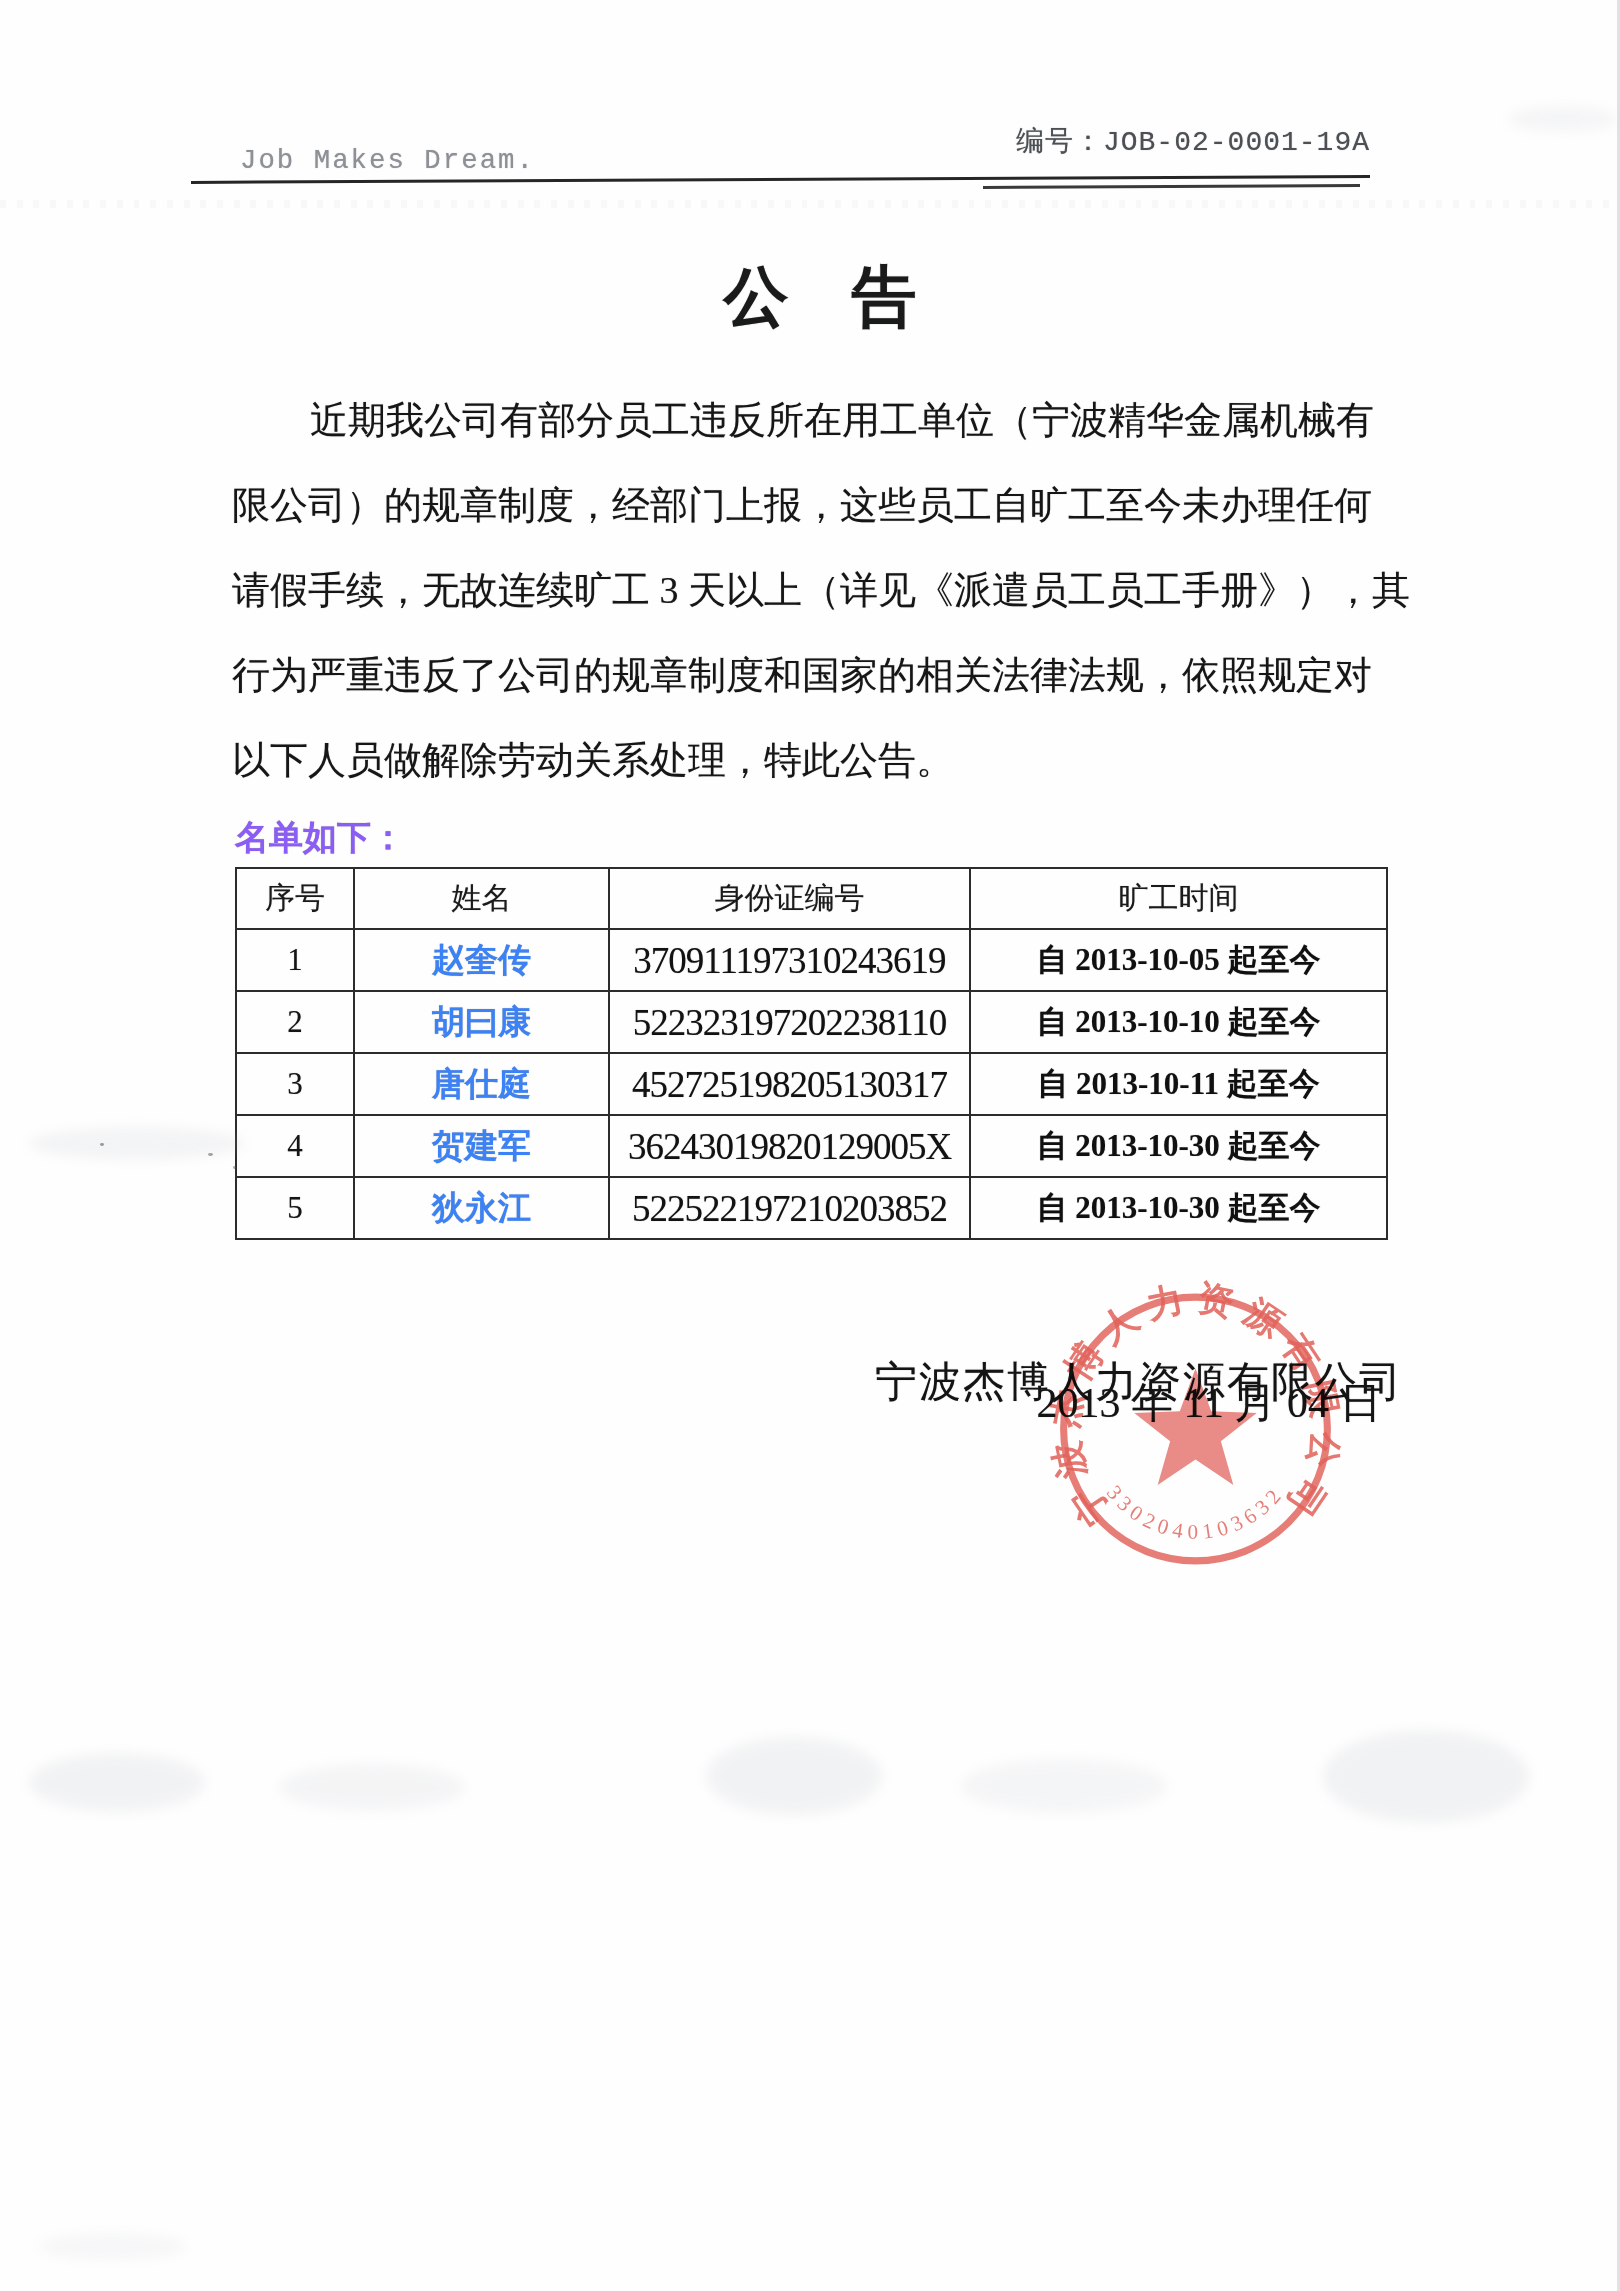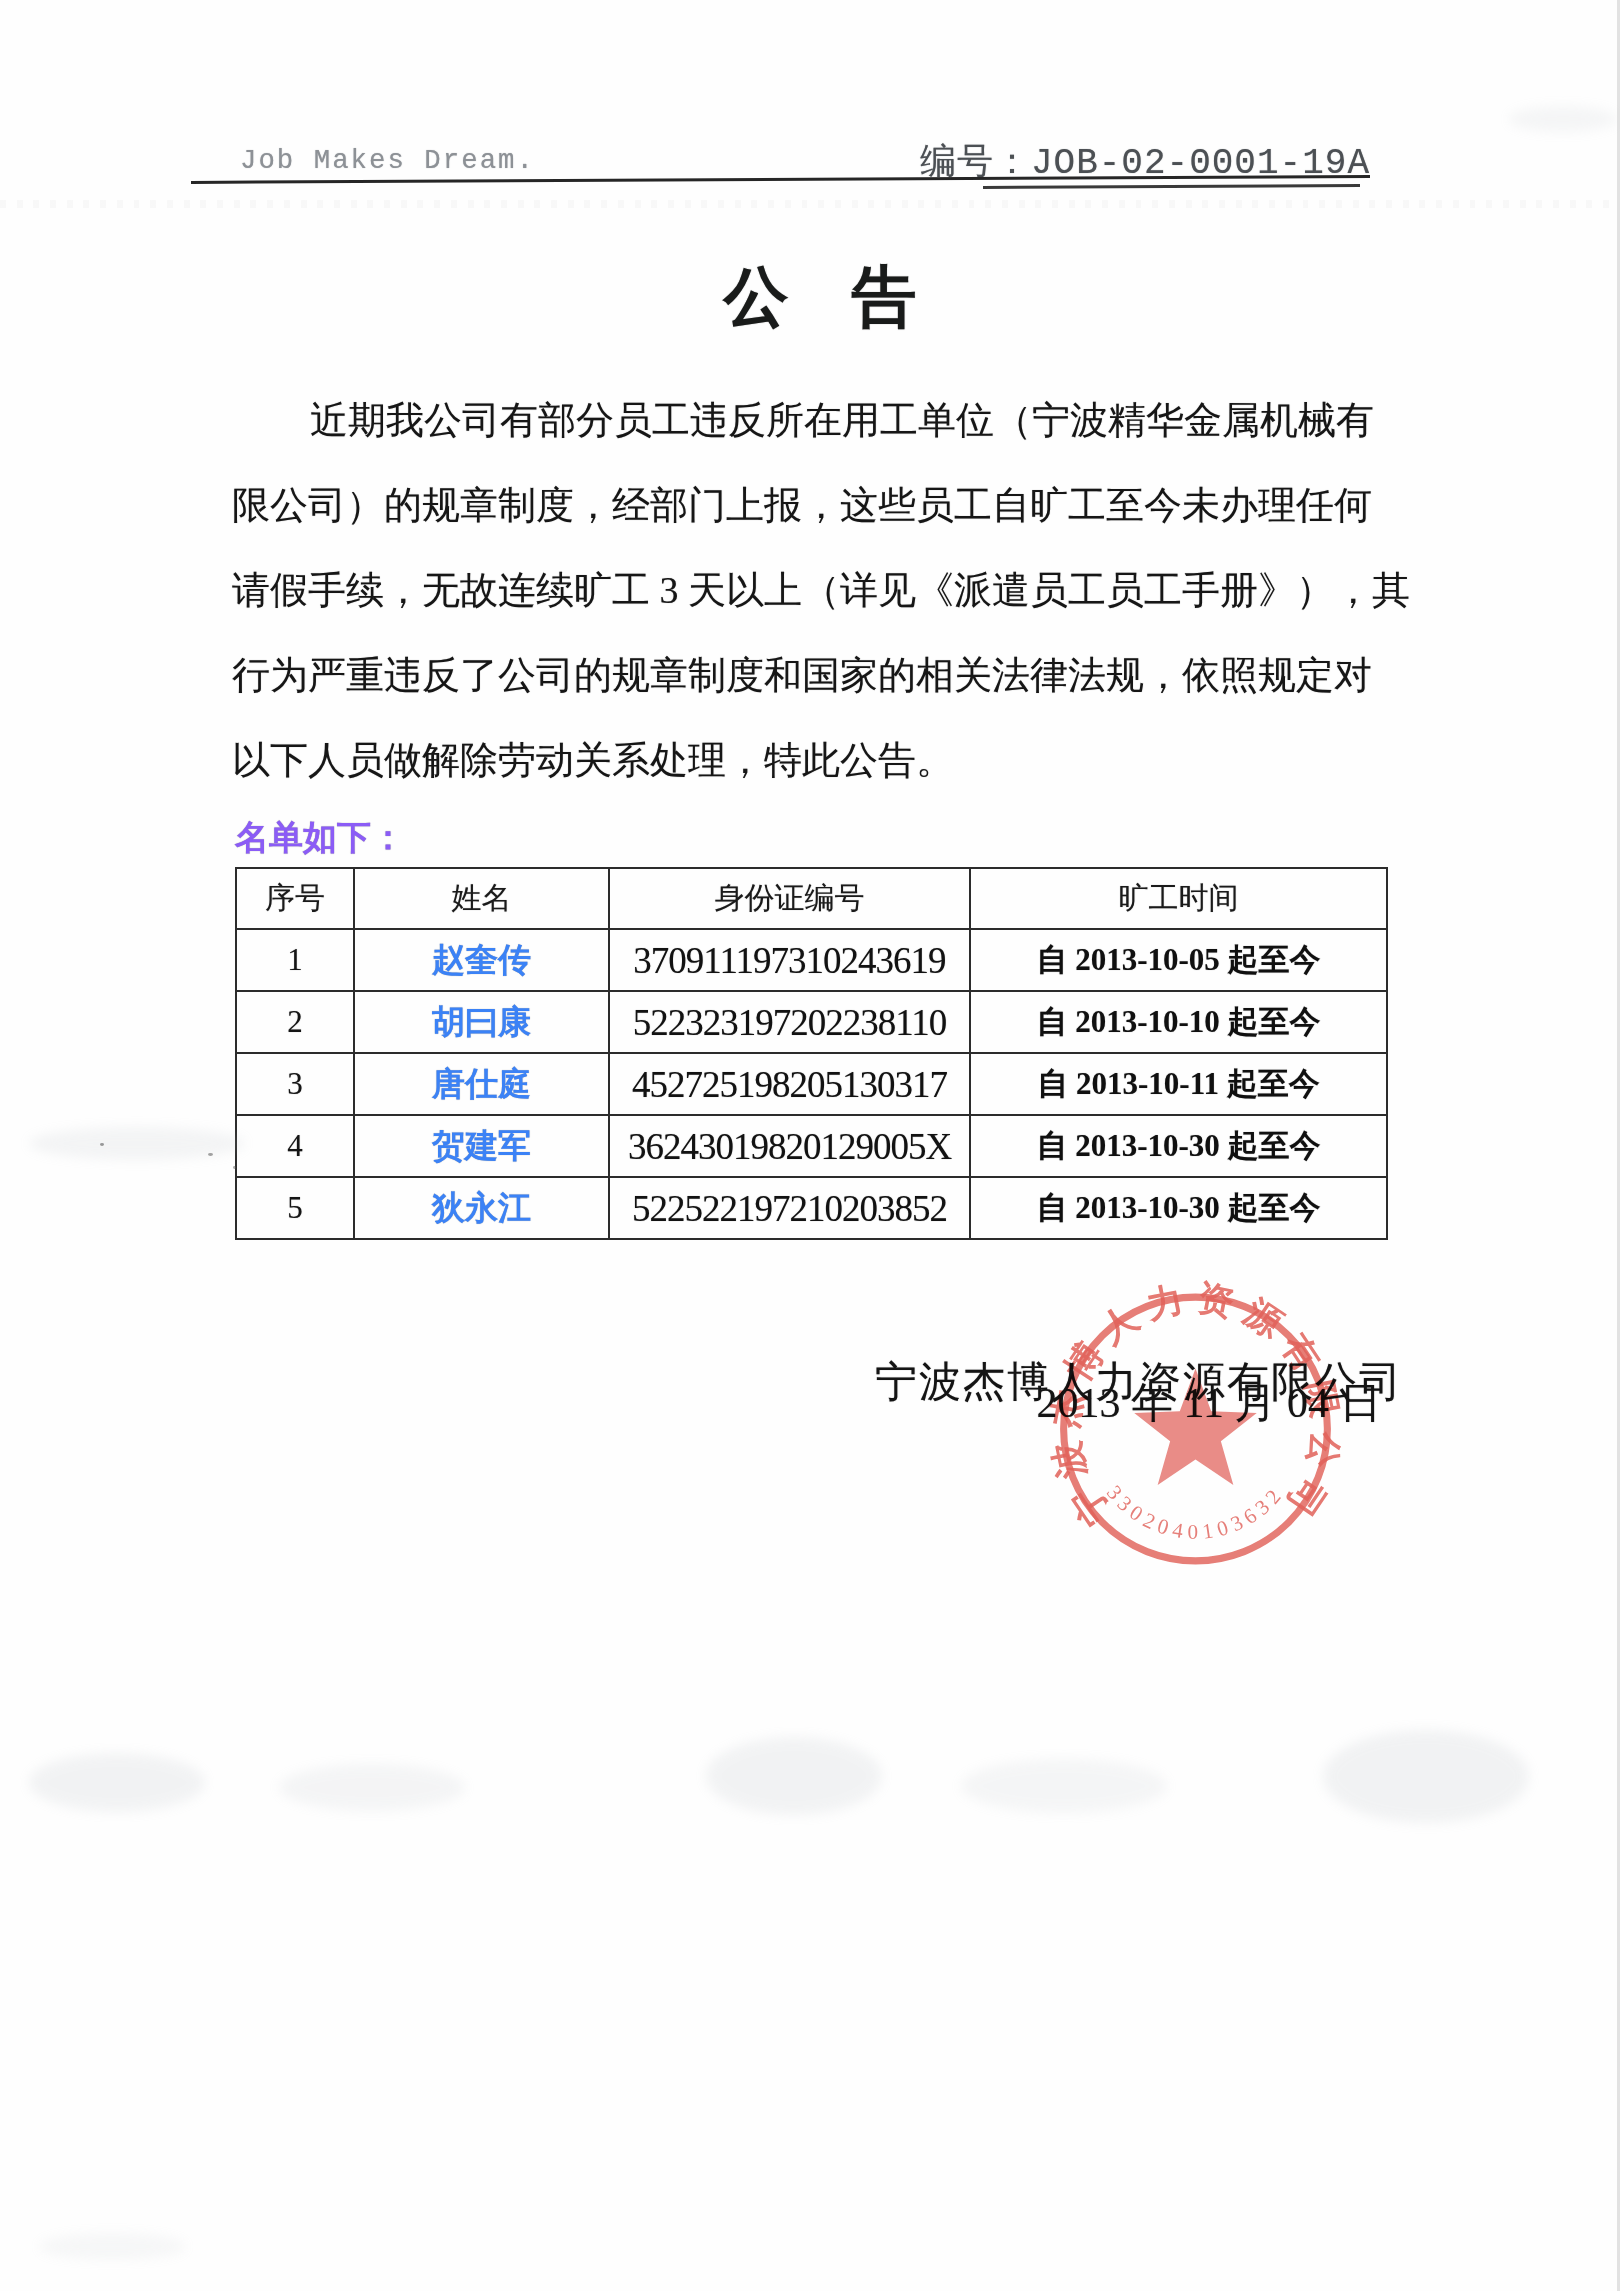--- a/index.html
+++ b/index.html
@@ -14,23 +14,23 @@
   }
   
   .hdr-slogan{
     position:absolute;left:240px;top:145px;
     font-family:"Liberation Mono","DejaVu Sans Mono",monospace;
     font-size:27.4px;letter-spacing:2px;color:#8d9196;
     text-shadow:0 0 1px rgba(120,125,130,.6);
     white-space:nowrap;
   }
   .hdr-docno{
-    position:absolute;right:250px;top:137px;
+    position:absolute;right:250px;top:122px;
     font-family:"Liberation Mono","DejaVu Sans Mono",monospace;
-    font-size:36px;letter-spacing:1px;color:#4c5054;
+    font-size:28px;letter-spacing:1px;color:#4c5054;
     text-shadow:0 0 1px rgba(70,75,80,.55);
     white-space:nowrap;
   }
   .hdr-rule{
     position:absolute;left:191px;top:178px;width:1179px;height:2.9px;
     background:#262626;transform:rotate(-0.28deg);
   }
   .hdr-rule2{
     position:absolute;left:983px;top:185px;width:377px;height:2.9px;
     background:#3a3a3a;transform:rotate(-0.3deg);

